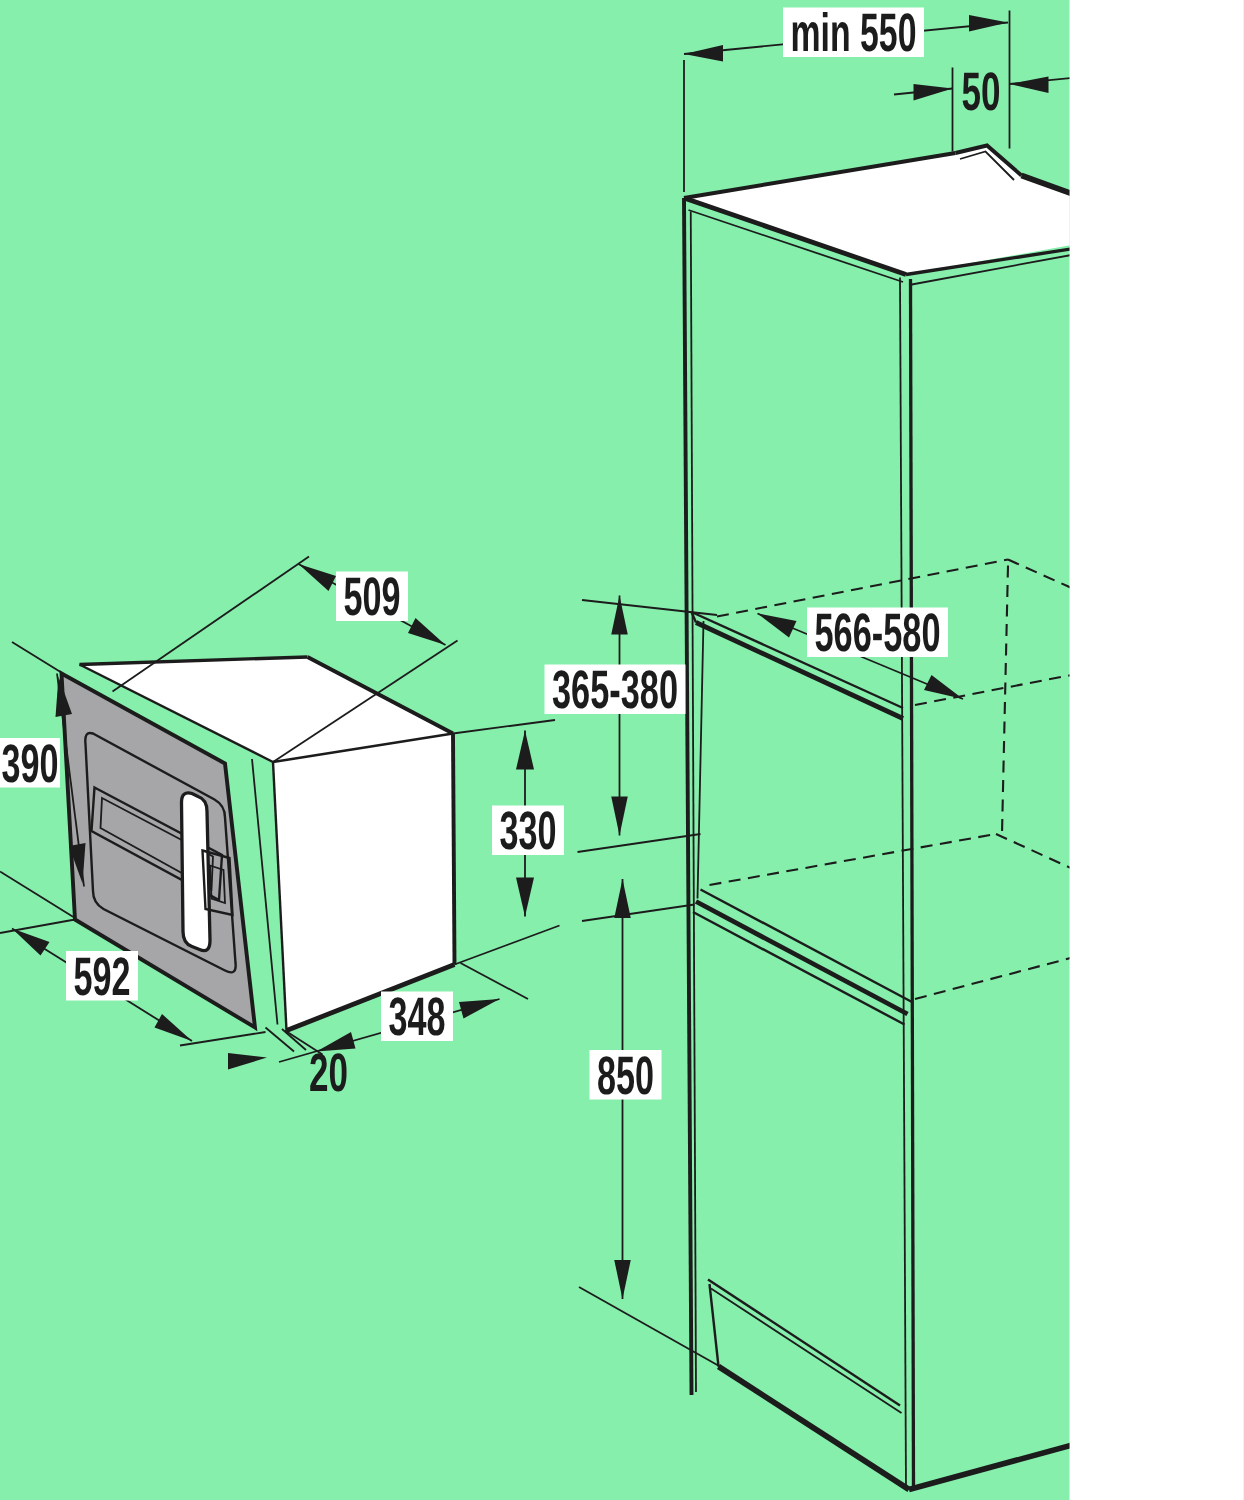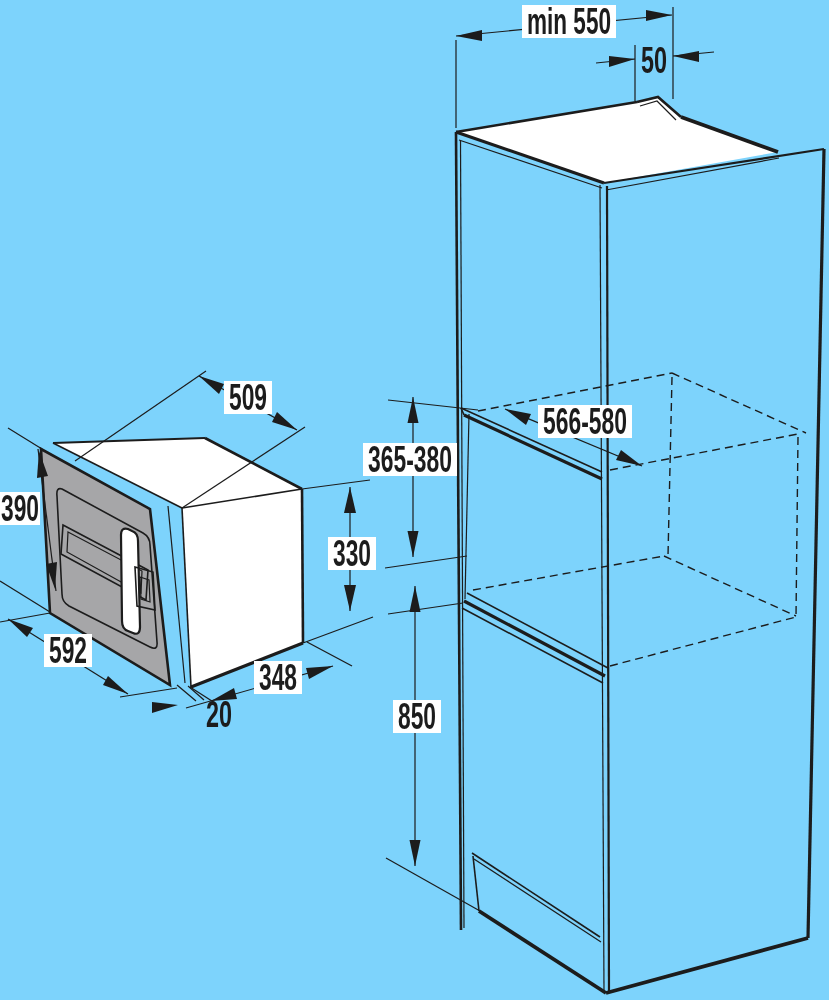--- a/index.html
+++ b/index.html
@@ -1,16 +1,16 @@
 <!DOCTYPE html>
 <html><head>
 <meta charset="utf-8">
 <style>
   html,body{margin:0;padding:0;background:#ffffff;}
-  .stage{width:829px;height:1000px;position:relative;background:#7dd3fc;overflow:hidden;}
+  .stage{width:713px;height:1000px;position:relative;background:#86efac;overflow:hidden;}
   svg{display:block;}
   .ln{stroke:#1c1c1c;fill:none;stroke-linejoin:miter;}
   .w1{stroke-width:1.2;}
   .w15{stroke-width:1.6;}
   .w2{stroke-width:2.2;}
   .w25{stroke-width:2.6;}
   .w3{stroke-width:3.2;}
   .w35{stroke-width:3.8;}
   .dash{stroke-dasharray:8 5;stroke-width:1.4;}
   .arrow{fill:#1c1c1c;stroke:none;}

